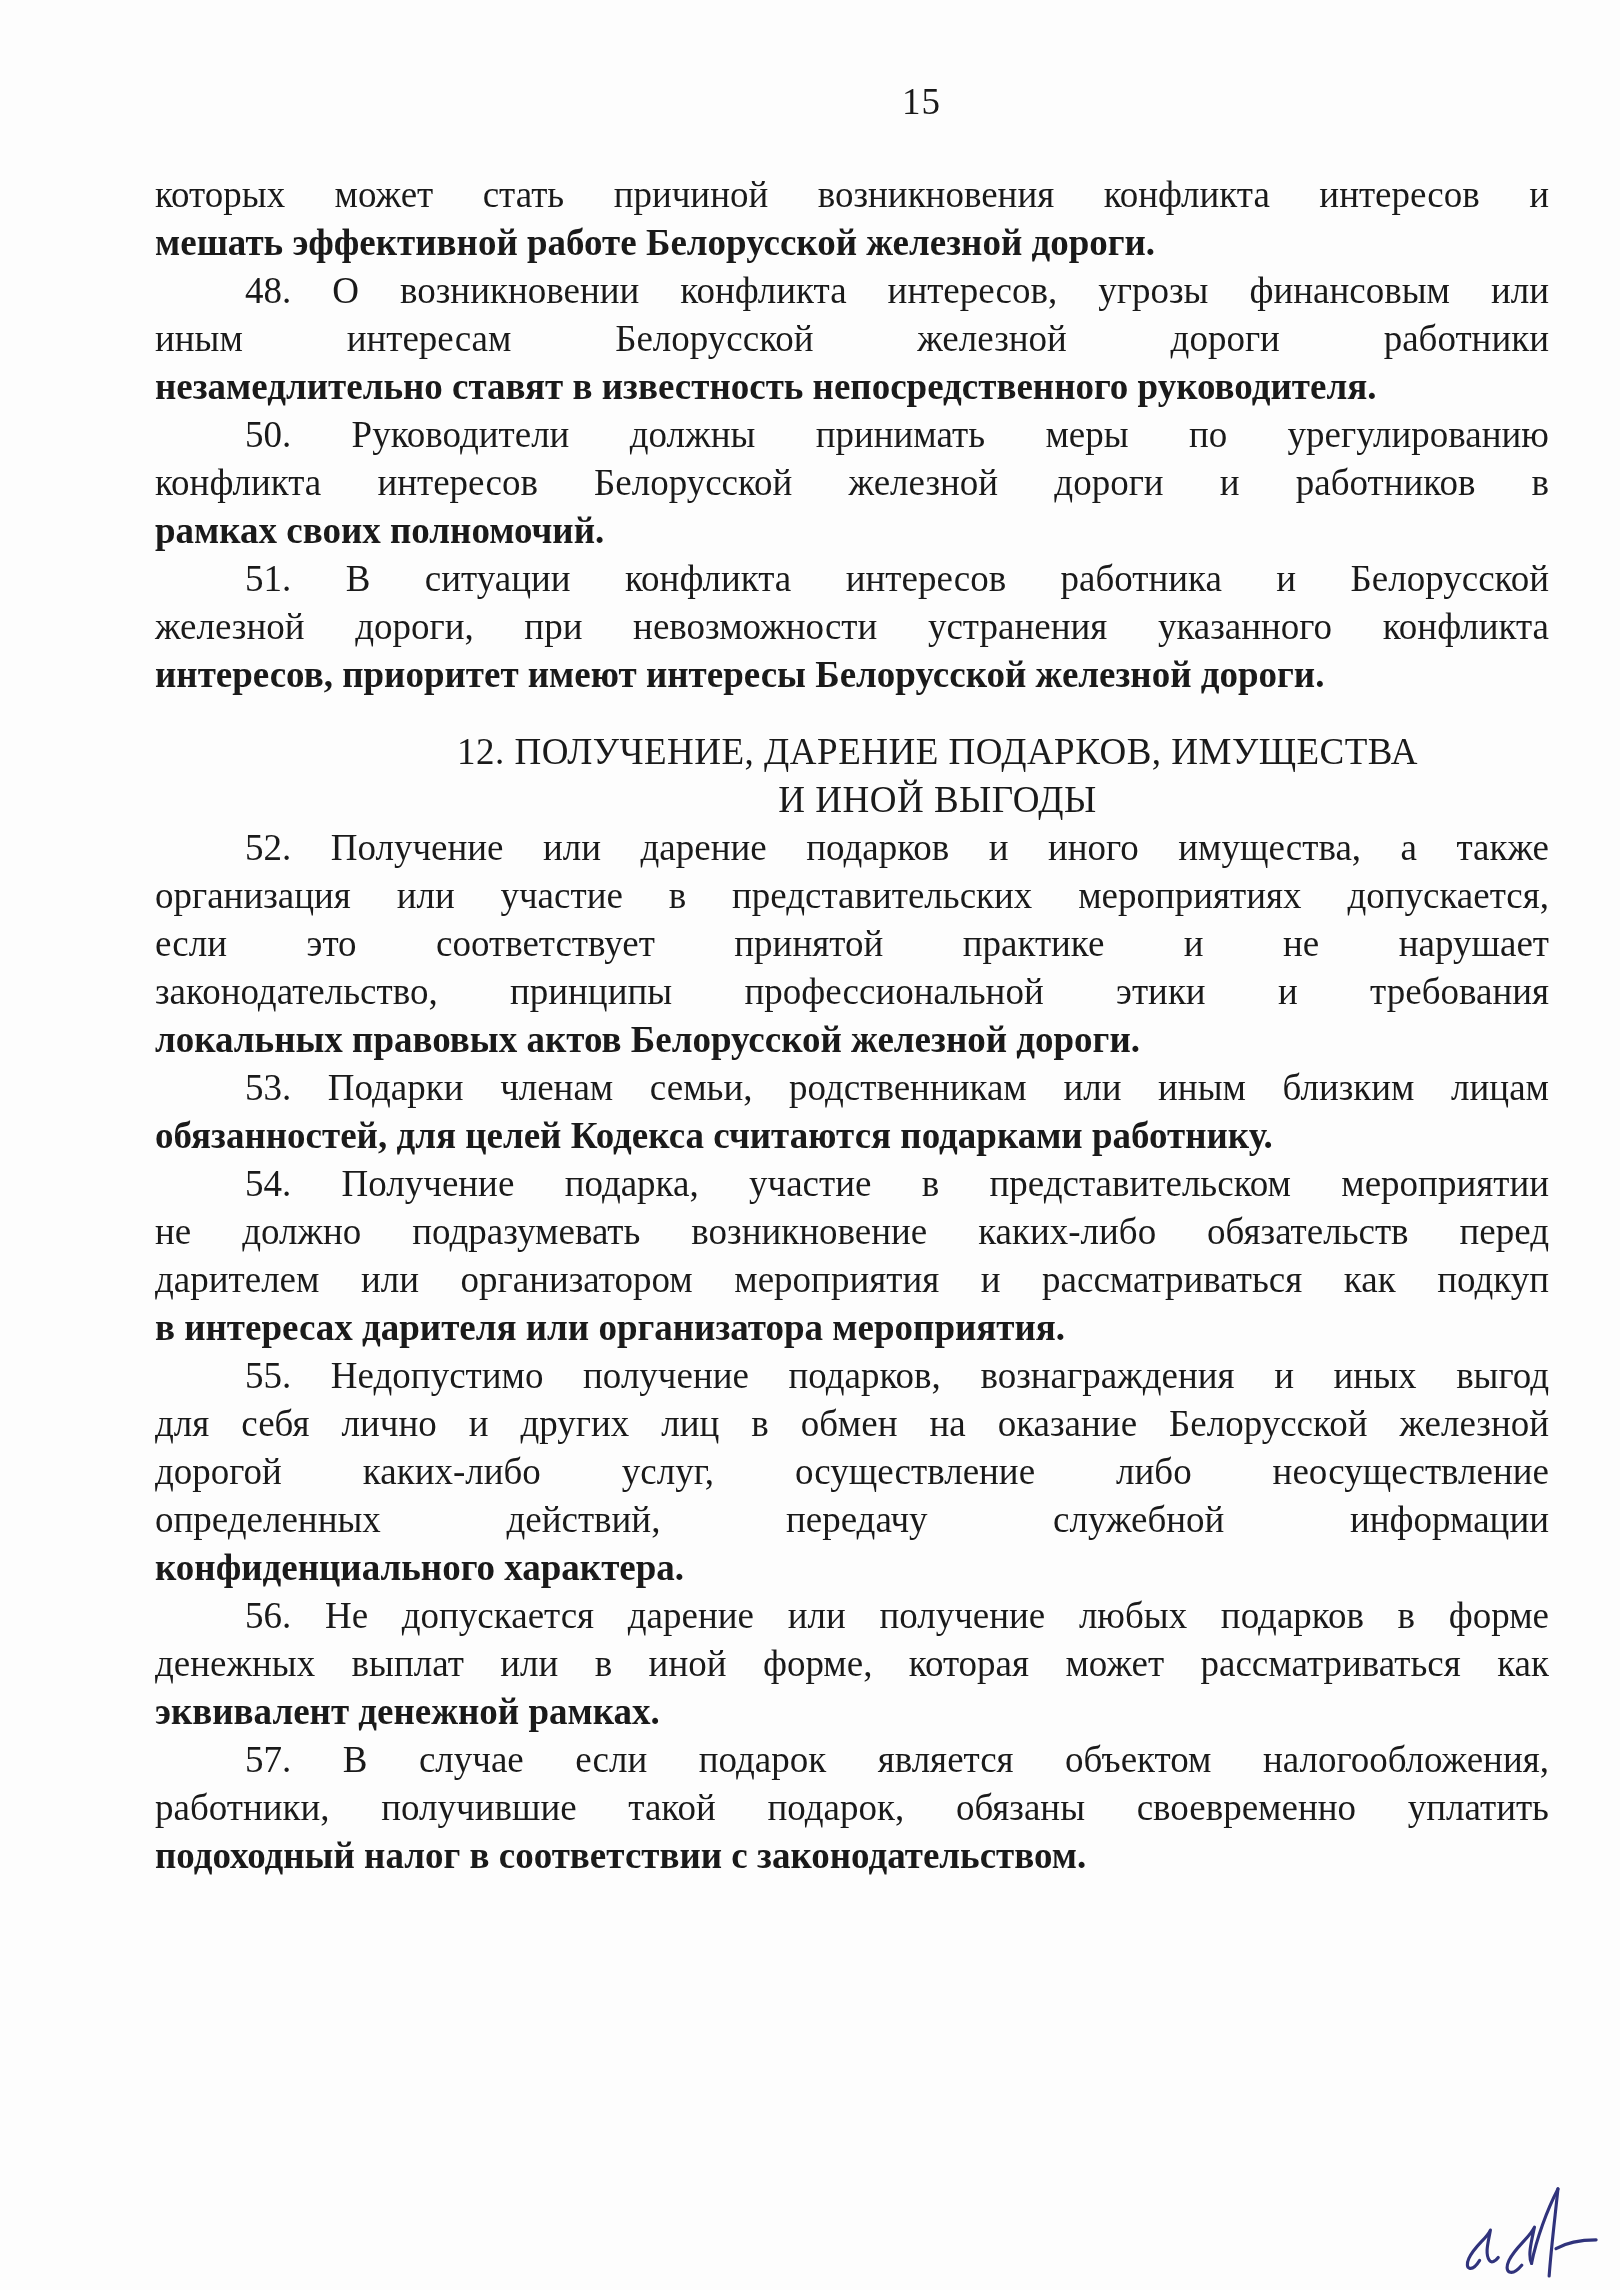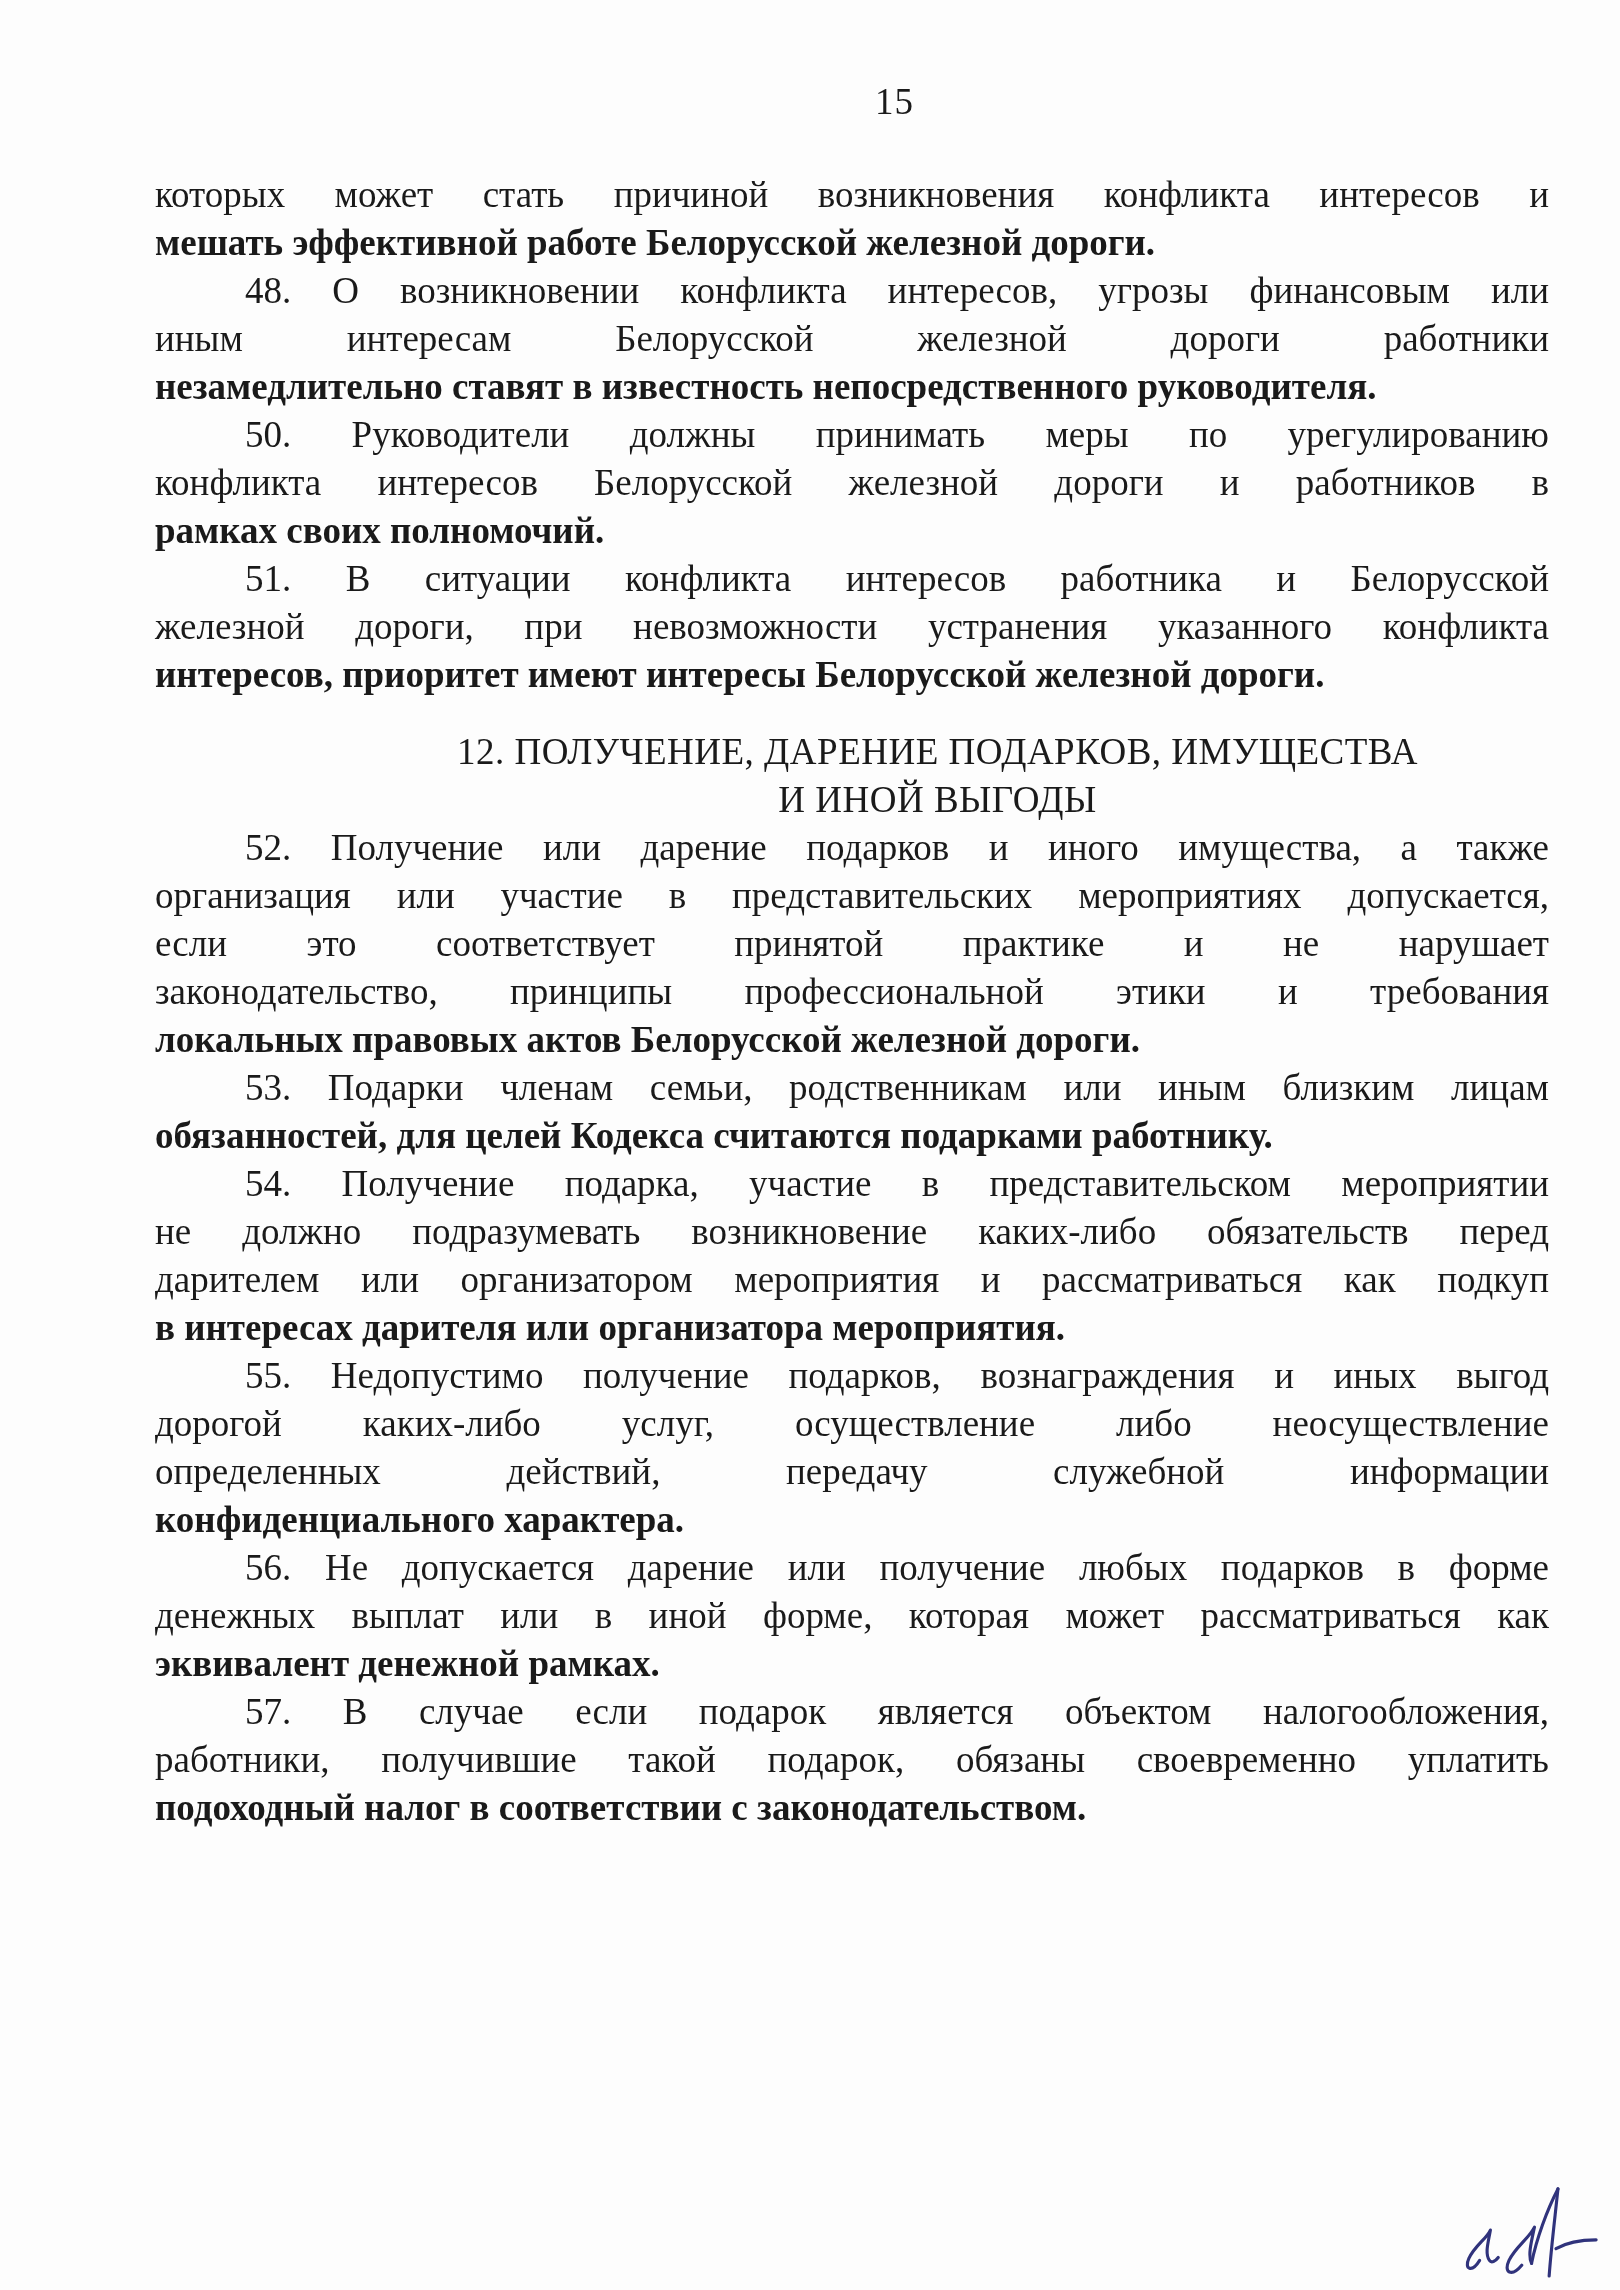--- a/index.html
+++ b/index.html
@@ -13,21 +13,21 @@
     height: 2291px;
     margin: 0 auto;
     background: #fdfdfd;
     font-family: "Liberation Serif", "DejaVu Serif", serif;
     color: #1a1a1a;
     overflow: hidden;
   }
   .page-number {
     position: absolute;
     top: 80px;
-    left: 875px;
+    left: 902px;
     font-size: 37px;
     letter-spacing: 1px;
   }
   .content {
     position: absolute;
     left: 155px;
     top: 171px;
     width: 1394px;
     font-size: 37px;
     line-height: 48px;
@@ -122,20 +122,21 @@
 
     <div class="para">
       <div class="line indent">54. Получение подарка, участие в представительском мероприятии</div>
       <div class="line">не должно подразумевать возникновение каких-либо обязательств перед</div>
       <div class="line">дарителем или организатором мероприятия и рассматриваться как подкуп</div>
       <div class="line last">в интересах дарителя или организатора мероприятия.</div>
     </div>
 
     <div class="para">
       <div class="line indent">55. Недопустимо получение подарков, вознаграждения и иных выгод</div>
+      <div class="line">для себя лично и других лиц в обмен на оказание Белорусской железной</div>
       <div class="line">дорогой каких-либо услуг, осуществление либо неосуществление</div>
       <div class="line">определенных действий, передачу служебной информации</div>
       <div class="line last">конфиденциального характера.</div>
     </div>
 
     <div class="para">
       <div class="line indent">56. Не допускается дарение или получение любых подарков в форме</div>
       <div class="line">денежных выплат или в иной форме, которая может рассматриваться как</div>
       <div class="line last">эквивалент денежной рамках.</div>
     </div>

